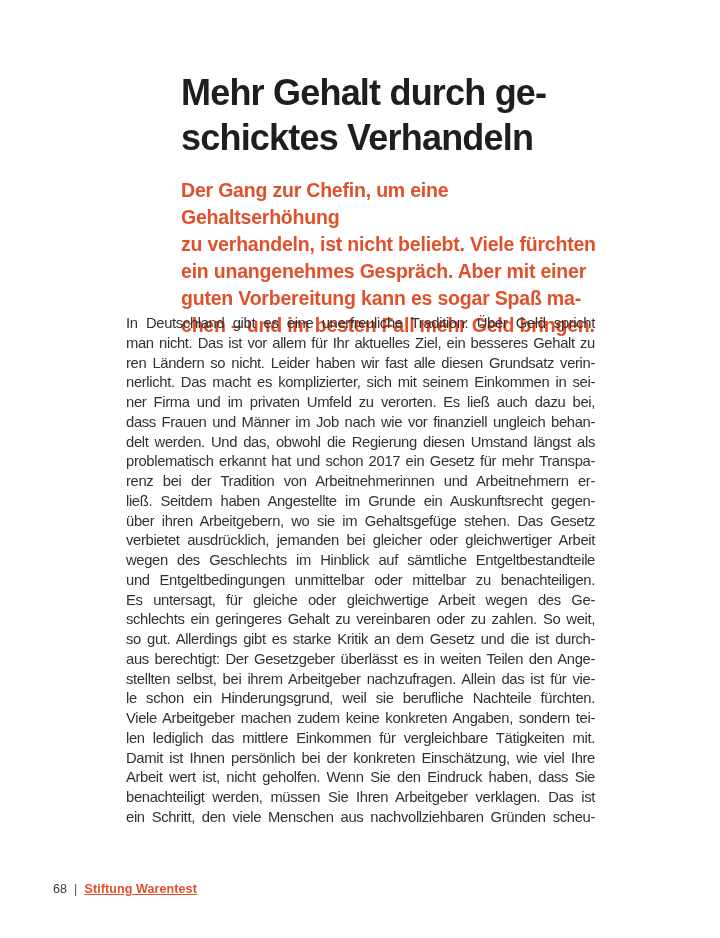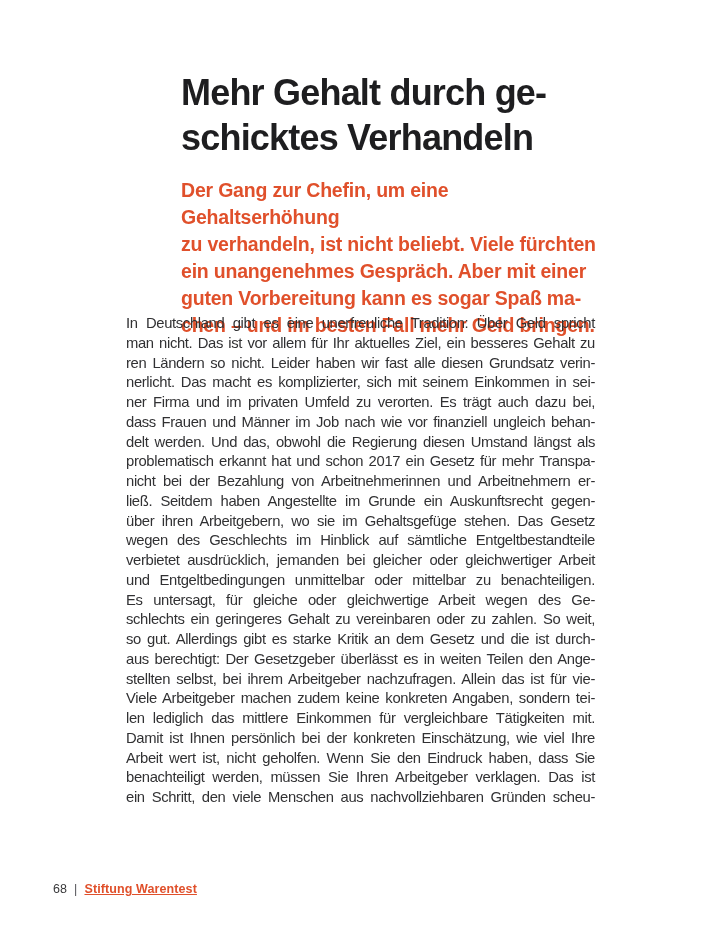--- a/index.html
+++ b/index.html
@@ -97,35 +97,36 @@
       <div class="lead-line">ein unangenehmes Gespräch. Aber mit einer</div>
       <div class="lead-line">guten Vorbereitung kann es sogar Spaß ma-</div>
       <div class="lead-line">chen – und im besten Fall mehr Geld bringen.</div>
     </div>
 
   <div class="body-copy">
       <div class="bodyline">In Deutschland gibt es eine unerfreuliche Tradition: Über Geld spricht</div>
       <div class="bodyline">man nicht. Das ist vor allem für Ihr aktuelles Ziel, ein besseres Gehalt zu</div>
       <div class="bodyline">ren Ländern so nicht. Leider haben wir fast alle diesen Grundsatz verin-</div>
       <div class="bodyline">nerlicht. Das macht es komplizierter, sich mit seinem Einkommen in sei-</div>
-      <div class="bodyline">ner Firma und im privaten Umfeld zu verorten. Es trägt auch dazu bei,</div>
+      <div class="bodyline">ner Firma und im privaten Umfeld zu verorten. Es ließ auch dazu bei,</div>
       <div class="bodyline">dass Frauen und Männer im Job nach wie vor finanziell ungleich behan-</div>
       <div class="bodyline">delt werden. Und das, obwohl die Regierung diesen Umstand längst als</div>
       <div class="bodyline">problematisch erkannt hat und schon 2017 ein Gesetz für mehr Transpa-</div>
-      <div class="bodyline">nicht bei der Bezahlung von Arbeitnehmerinnen und Arbeitnehmern er-</div>
+      <div class="bodyline">renz bei der Tradition von Arbeitnehmerinnen und Arbeitnehmern er-</div>
       <div class="bodyline">ließ. Seitdem haben Angestellte im Grunde ein Auskunftsrecht gegen-</div>
       <div class="bodyline">über ihren Arbeitgebern, wo sie im Gehaltsgefüge stehen. Das Gesetz</div>
+      <div class="bodyline">verbietet ausdrücklich, jemanden bei gleicher oder gleichwertiger Arbeit</div>
       <div class="bodyline">wegen des Geschlechts im Hinblick auf sämtliche Entgeltbestandteile</div>
-      <div class="bodyline">verbietet ausdrücklich, jemanden bei gleicher oder gleichwertiger Arbeit</div>
       <div class="bodyline">und Entgeltbedingungen unmittelbar oder mittelbar zu benachteiligen.</div>
       <div class="bodyline">Es untersagt, für gleiche oder gleichwertige Arbeit wegen des Ge-</div>
       <div class="bodyline">schlechts ein geringeres Gehalt zu vereinbaren oder zu zahlen. So weit,</div>
       <div class="bodyline">so gut. Allerdings gibt es starke Kritik an dem Gesetz und die ist durch-</div>
       <div class="bodyline">aus berechtigt: Der Gesetzgeber überlässt es in weiten Teilen den Ange-</div>
       <div class="bodyline">stellten selbst, bei ihrem Arbeitgeber nachzufragen. Allein das ist für vie-</div>
+      <div class="bodyline">le schon ein Hinderungsgrund, weil sie berufliche Nachteile fürchten.</div>
       <div class="bodyline">Viele Arbeitgeber machen zudem keine konkreten Angaben, sondern tei-</div>
       <div class="bodyline">len lediglich das mittlere Einkommen für vergleichbare Tätigkeiten mit.</div>
       <div class="bodyline">Damit ist Ihnen persönlich bei der konkreten Einschätzung, wie viel Ihre</div>
       <div class="bodyline">Arbeit wert ist, nicht geholfen. Wenn Sie den Eindruck haben, dass Sie</div>
       <div class="bodyline">benachteiligt werden, müssen Sie Ihren Arbeitgeber verklagen. Das ist</div>
       <div class="bodyline">ein Schritt, den viele Menschen aus nachvollziehbaren Gründen scheu-</div>
     </div>
 
   <div class="footer">
     <span class="pagenum">68</span>

